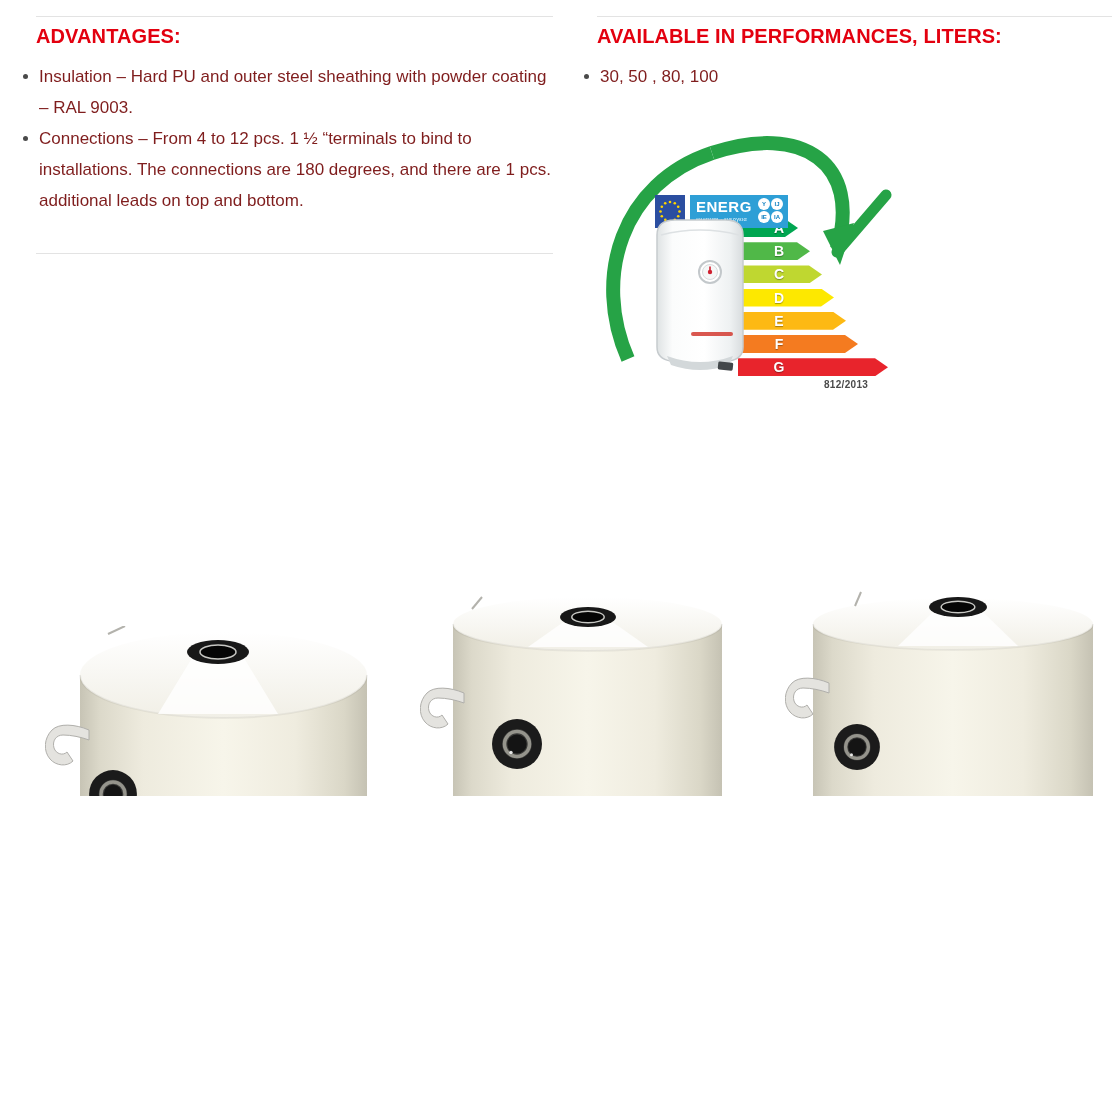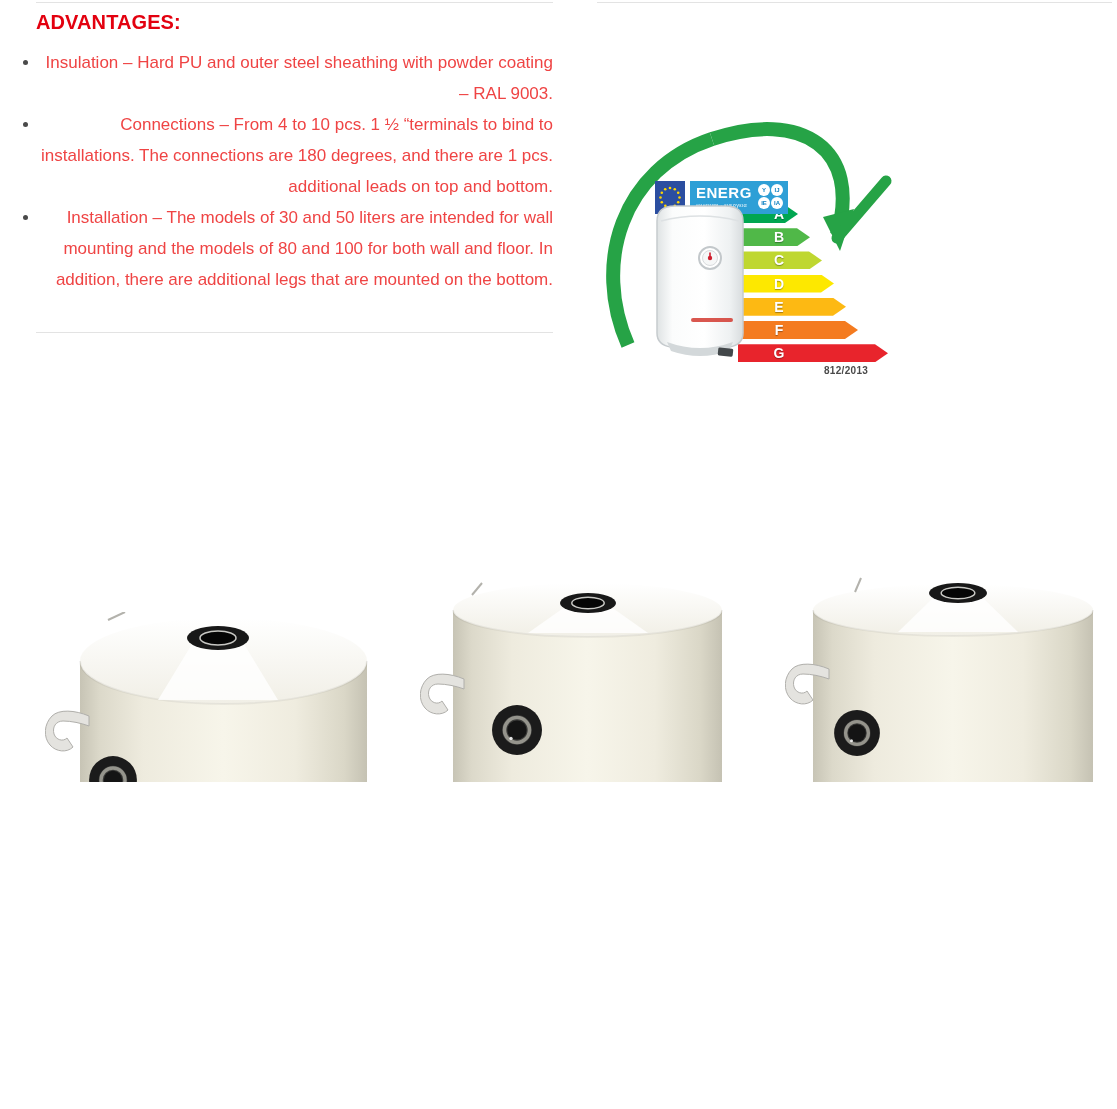--- a/index.html
+++ b/index.html
@@ -1,24 +1,24 @@
 <!DOCTYPE html>
 <html><head>
 <meta charset="utf-8">
 <style>
   html,body{margin:0;padding:0;background:#fff;}
   .page{position:relative;width:1117px;height:782px;background:#fff;overflow:hidden;
-        font-family:"Liberation Sans",sans-serif;}
+        font-family:"Liberation Sans",sans-serif;margin-top:14px;}
   .col{position:absolute;top:0;}
   .col-left{left:36px;width:517px;}
   .col-right{left:597px;width:515px;}
   .divider{border-top:1px solid #e3e3e3;margin-top:2px;height:0;}
   .divider-2{margin-top:37px;}
   h2.red-heading{color:#e3000f;font-size:20px;line-height:24px;font-weight:bold;margin:7px 0 0 0;letter-spacing:0.1px;}
-  ul.bullets{margin:13px 0 0 -15px;padding:0 0 0 18px;list-style:none;color:#ef4444;font-size:17px;line-height:31px;text-align:right;}
+  ul.bullets{margin:13px 0 0 -15px;padding:0 0 0 18px;list-style:none;color:#7f1d1d;font-size:17px;line-height:31px;}
   ul.bullets li{position:relative;}
   ul.bullets li::before{content:"";position:absolute;left:-16px;top:13px;width:5px;height:5px;border-radius:50%;background:#4a4a4a;}
 
   
   .energy-label{position:absolute;left:596px;top:113px;width:300px;height:272px;}
   .label-svg{position:absolute;left:0;top:0;}
   .arrow-stack{position:absolute;left:0;top:0;width:100%;height:100%;}
   .e-arrow{position:absolute;left:142px;height:18px;
            clip-path:polygon(0 0,calc(100% - 13px) 0,100% 50%,calc(100% - 13px) 100%,0 100%);}
   .e-letter{position:absolute;left:33px;top:0;width:16px;text-align:center;font-size:14px;font-weight:bold;
@@ -47,30 +47,33 @@
 </head>
 <body>
 
 <div class="page">
 
   <section class="col col-left">
     <div class="divider"></div>
     <h2 class="red-heading">ADVANTAGES:</h2>
     <ul class="bullets">
         <li>Insulation – Hard PU and outer steel sheathing with powder coating – RAL 9003.</li>
-        <li>Connections – From 4 to 10 pcs. 1 ½ “terminals to bind to installations. The connections are 180 degrees, and there are 1 pcs. additional leads on top and bottom.</li>
-        <li>Installation – The models of 30 and 50 liters are intended for wall mounting and the models of 80 and 100 for both wall and floor. In addition, there are additional legs that are mounted on the bottom.</li>
+        <li>Connections – From 4 to 12 pcs. 1 ½ “terminals to bind to installations. The connections are 180 degrees, and there are 1 pcs. additional leads on top and bottom.</li>
       </ul>
     <div class="divider divider-2"></div>
     <ul class="bullets">
       </ul>
   </section>
 
   <section class="col col-right">
     <div class="divider"></div>
+    <h2 class="red-heading">AVAILABLE IN PERFORMANCES, LITERS:</h2>
+    <ul class="bullets">
+        <li>30, 50 , 80, 100</li>
+      </ul>
   </section>
 
   <div class="energy-label">
     <svg class="label-svg" width="300" height="272" viewBox="0 0 300 272">
       <path d="M32,232 C-4,150 26,56 116,26" fill="none" stroke="#26a346" stroke-width="14"></path>
       <path d="M116,26 C206,-4 266,36 241,122" fill="none" stroke="#26a346" stroke-width="14"></path>
       <path d="M227,104 L258,96 L244,138 Z" fill="#26a346"></path>
       <path d="M241,125 L290,68" fill="none" stroke="#26a346" stroke-width="11" stroke-linecap="round"></path>
     </svg>
     <div class="arrow-stack">

